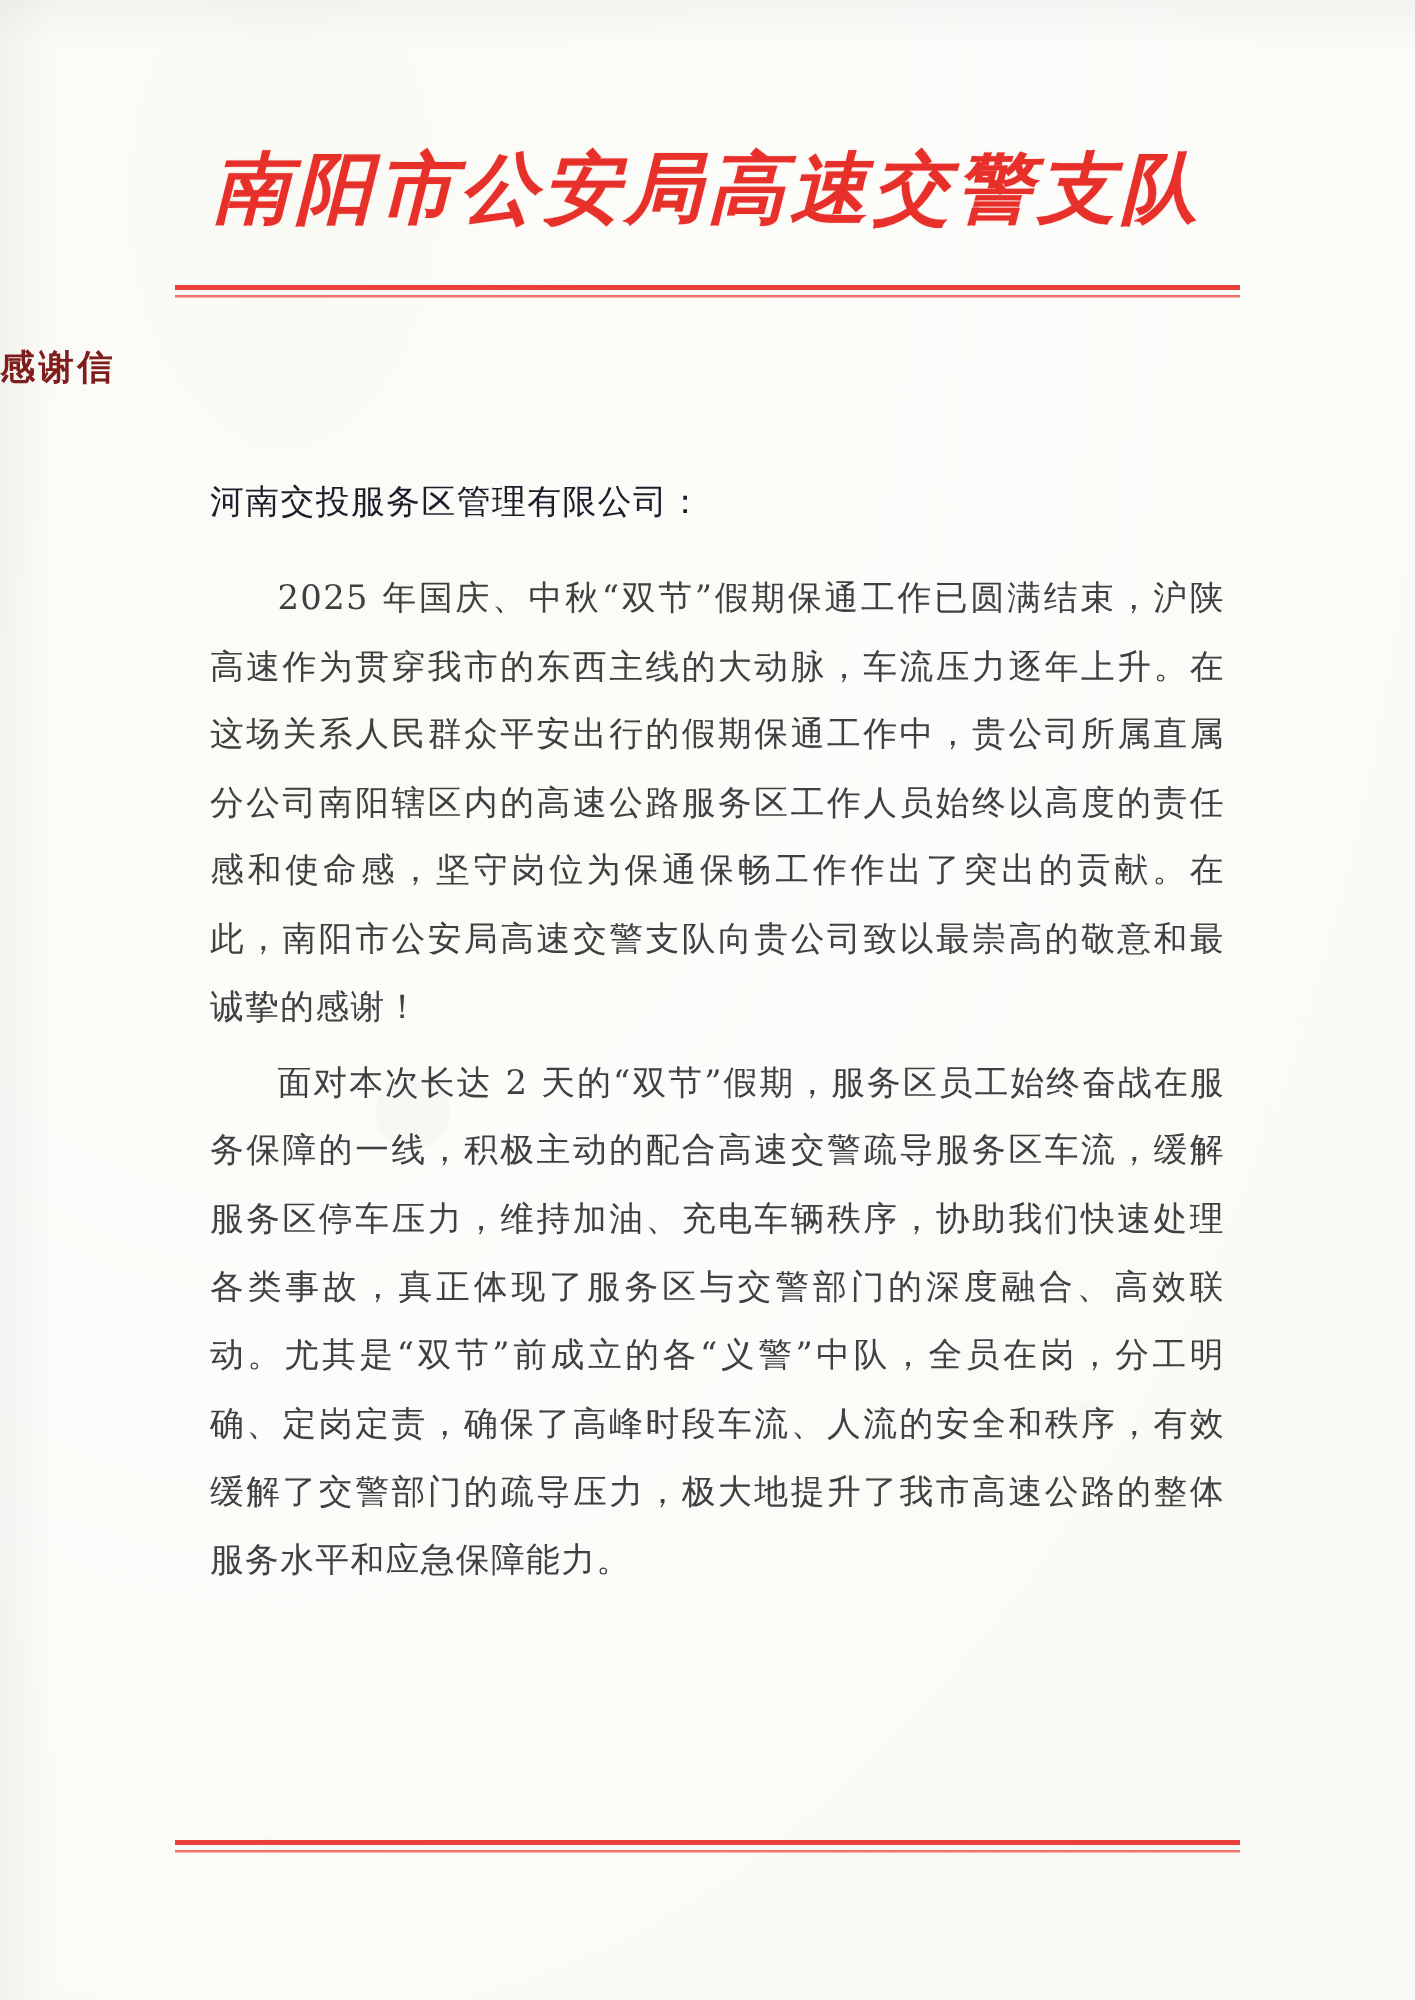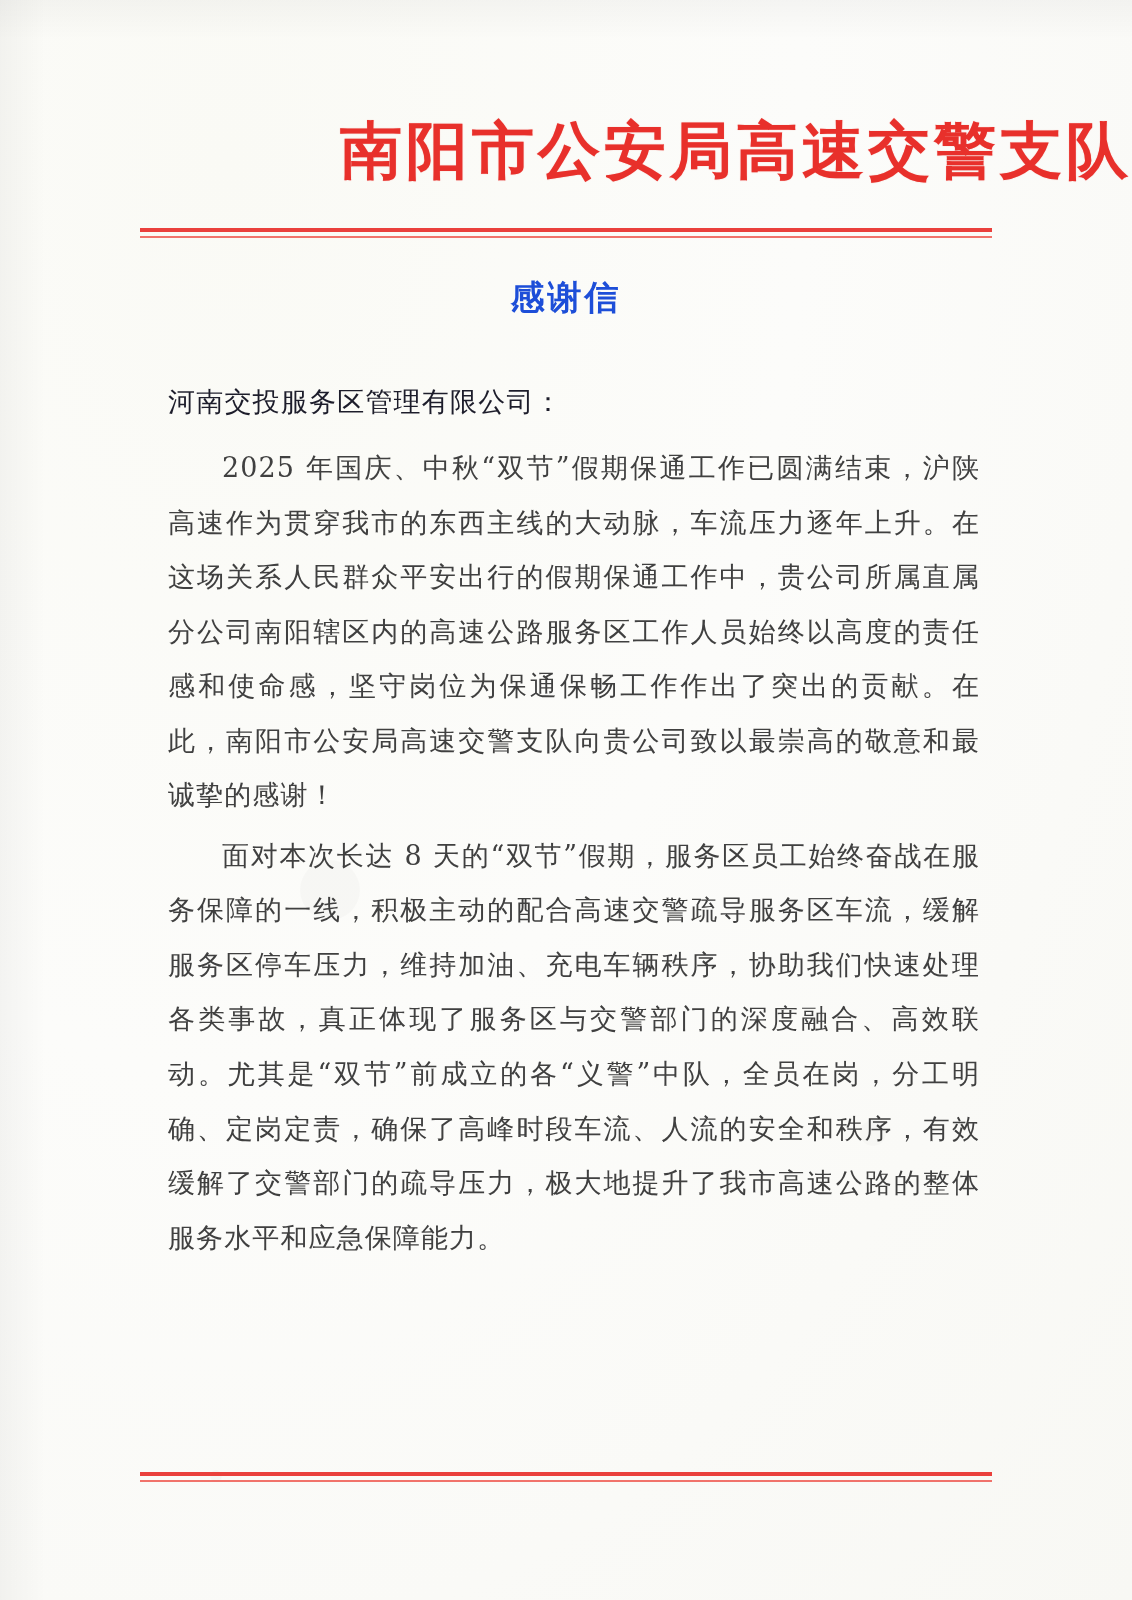--- a/index.html
+++ b/index.html
@@ -26,21 +26,22 @@
     background:
       radial-gradient(ellipse at 20% 10%, rgba(250,250,245,1) 0%, rgba(252,252,250,1) 45%, rgba(248,248,244,1) 100%);
     pointer-events: none;
   }
 
   .letterhead {
     position: absolute;
     left: 0;
     right: 0;
     top: 118px;
-    text-align: right;
+    text-align: center;
+    font-style: italic;
   }
   .letterhead-title {
     font-family: "DejaVu Serif", "Liberation Serif", serif;
     font-weight: bold;
     font-size: 62px;
     letter-spacing: 4px;
     color: #e8302b;
     line-height: 1.05;
     text-shadow: 0 0 1px rgba(232,48,43,0.45);
   }
@@ -60,39 +61,38 @@
     height: 2px;
     background: #ef5b52;
     opacity: 0.85;
   }
 
   .doc-title {
     position: absolute;
     left: 0;
     right: 0;
     top: 275px;
-    text-align: center;
     font-weight: bold;
-    font-size: 34px;
+    font-size: 28px;
     letter-spacing: 3px;
-    color: #1d4ed8;
+    color: #7f1d1d;
   }
 
   .body-block {
     position: absolute;
     left: 168px;
     right: 152px;
     top: 382px;
   }
   .salutation {
     font-size: 27px;
     color: #1d1d2b;
     letter-spacing: 1.2px;
     line-height: 1.45;
-    margin-bottom: 20px;
+    margin-bottom: 31px;
   }
   .para {
     font-size: 27px;
     color: #404040;
     letter-spacing: 1.1px;
     line-height: 2.02;
     text-align: justify;
     text-justify: inter-ideograph;
     text-indent: 2em;
     margin: 0 0 6px 0;
@@ -148,21 +148,21 @@
     <div class="rule-thick"></div>
     <div class="rule-gap"></div>
     <div class="rule-thin"></div>
   </div>
 
   <div class="doc-title">感谢信</div>
 
   <div class="body-block">
     <div class="salutation">河南交投服务区管理有限公司：</div>
     <p class="para">2025 年国庆、中秋“双节”假期保通工作已圆满结束，沪陕高速作为贯穿我市的东西主线的大动脉，车流压力逐年上升。在这场关系人民群众平安出行的假期保通工作中，贵公司所属直属分公司南阳辖区内的高速公路服务区工作人员始终以高度的责任感和使命感，坚守岗位为保通保畅工作作出了突出的贡献。在此，南阳市公安局高速交警支队向贵公司致以最崇高的敬意和最诚挚的感谢！</p>
-    <p class="para">面对本次长达 8 天的“双节”假期，服务区员工始终奋战在服务保障的一线，积极主动的配合高速交警疏导服务区车流，缓解服务区停车压力，维持加油、充电车辆秩序，协助我们快速处理各类事故，真正体现了服务区与交警部门的深度融合、高效联动。尤其是“双节”前成立的各“义警”中队，全员在岗，分工明确、定岗定责，确保了高峰时段车流、人流的安全和秩序，有效缓解了交警部门的疏导压力，极大地提升了我市高速公路的整体服务水平和应急保障能力。</p>
+    <p class="para">面对本次长达 2 天的“双节”假期，服务区员工始终奋战在服务保障的一线，积极主动的配合高速交警疏导服务区车流，缓解服务区停车压力，维持加油、充电车辆秩序，协助我们快速处理各类事故，真正体现了服务区与交警部门的深度融合、高效联动。尤其是“双节”前成立的各“义警”中队，全员在岗，分工明确、定岗定责，确保了高峰时段车流、人流的安全和秩序，有效缓解了交警部门的疏导压力，极大地提升了我市高速公路的整体服务水平和应急保障能力。</p>
   </div>
 
   <div class="footer-rule-wrap">
     <div class="rule-thick"></div>
     <div class="rule-gap"></div>
     <div class="rule-thin"></div>
   </div>
 </div>
 
 </body></html>

